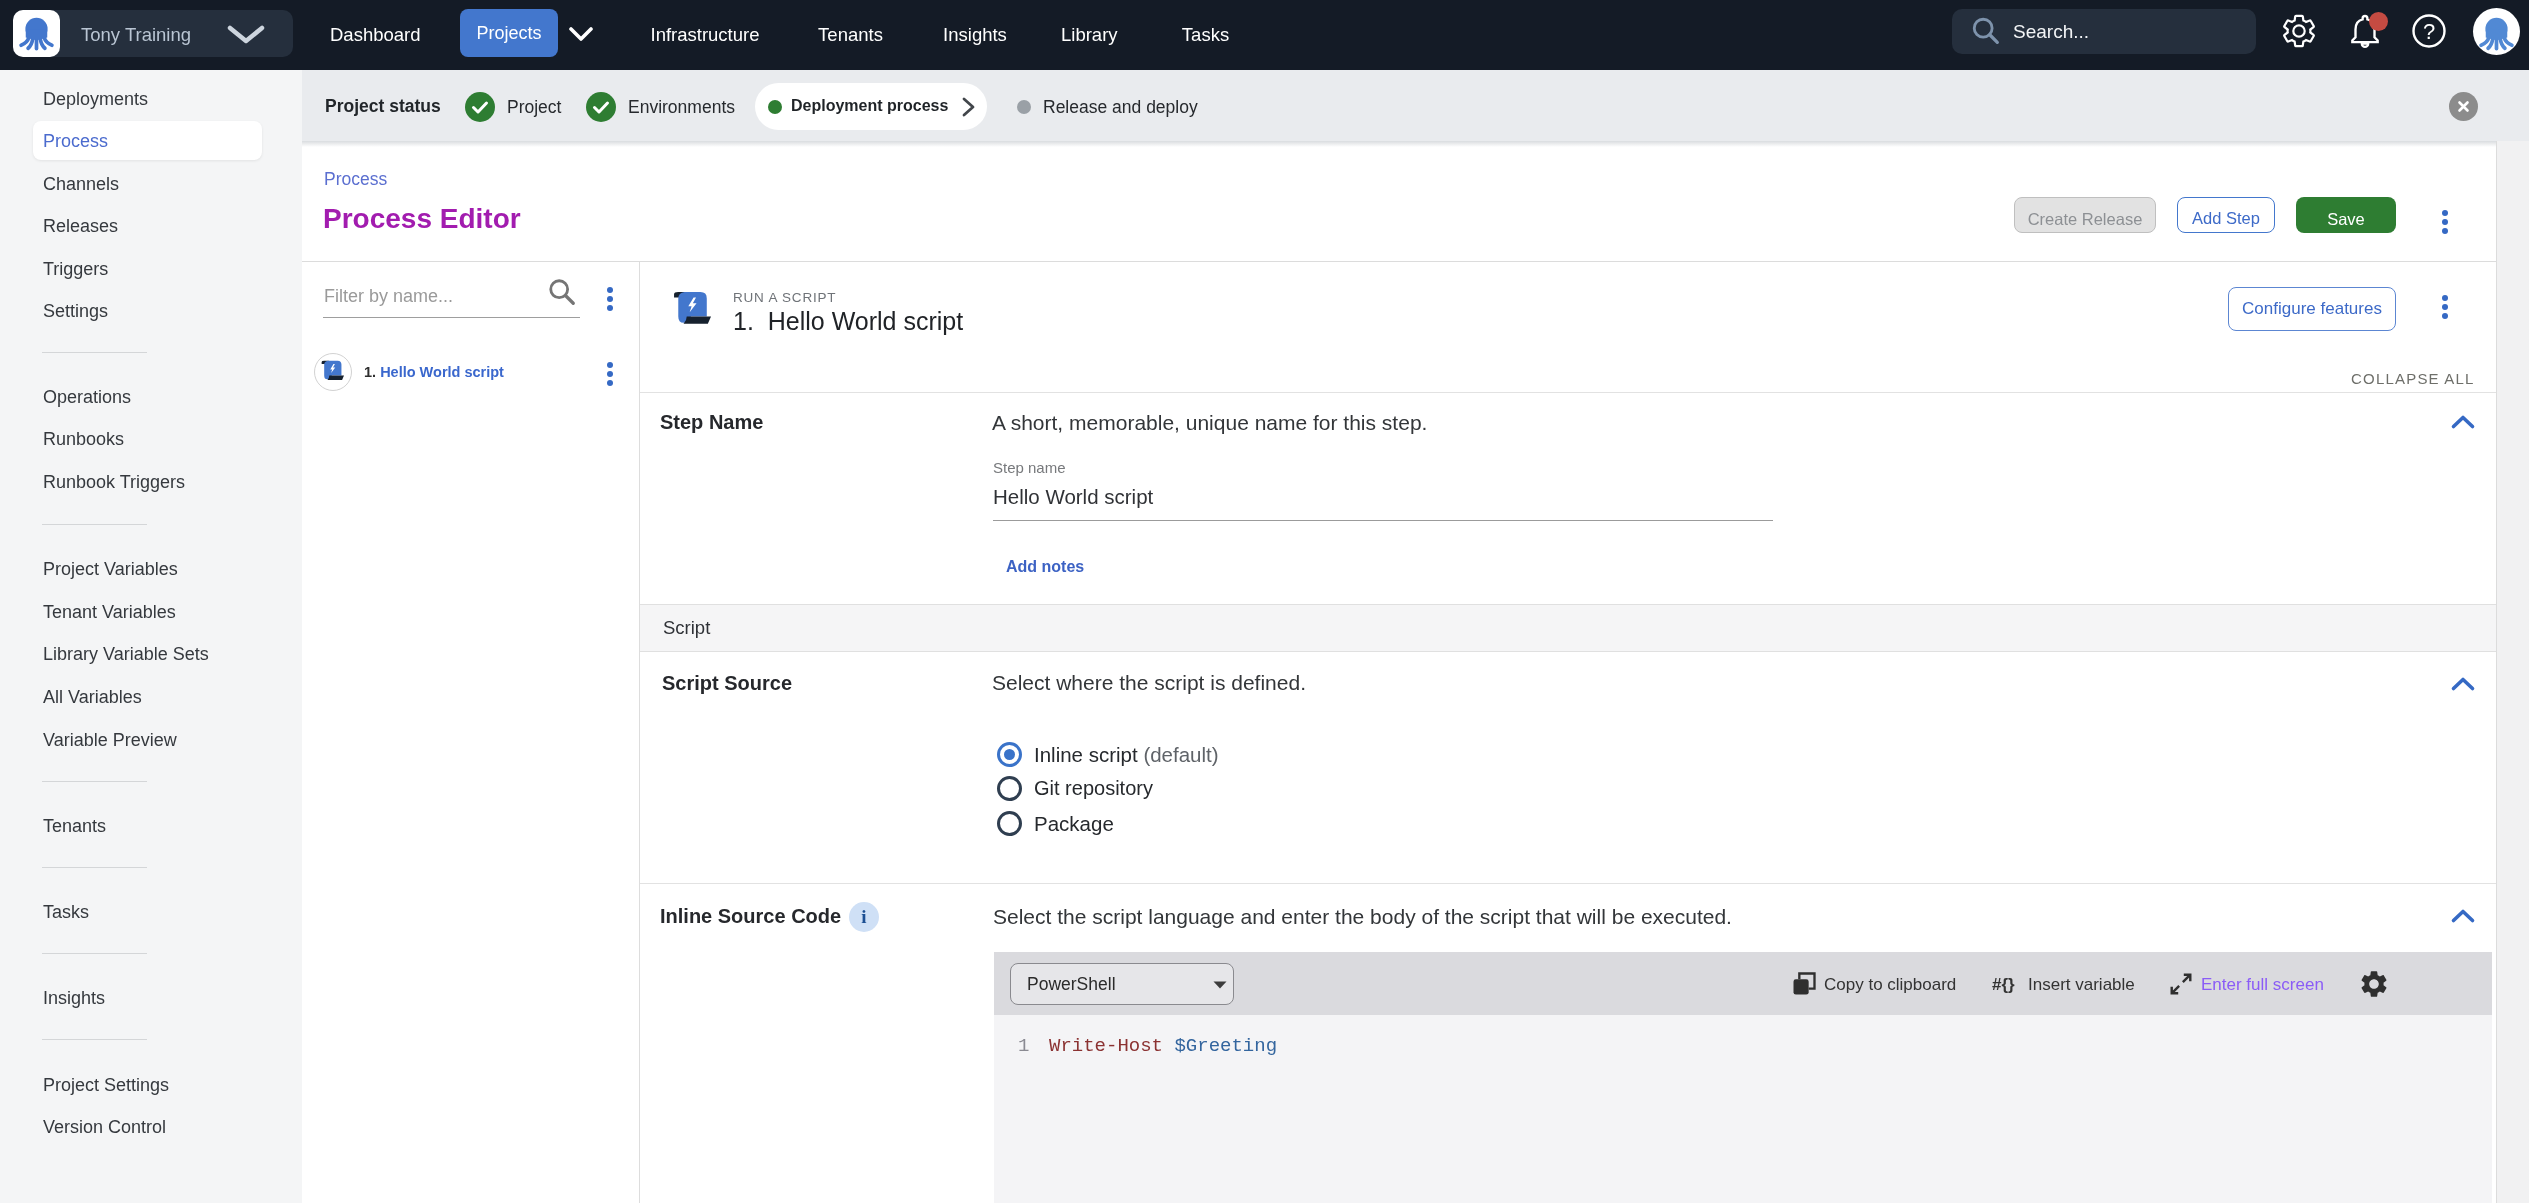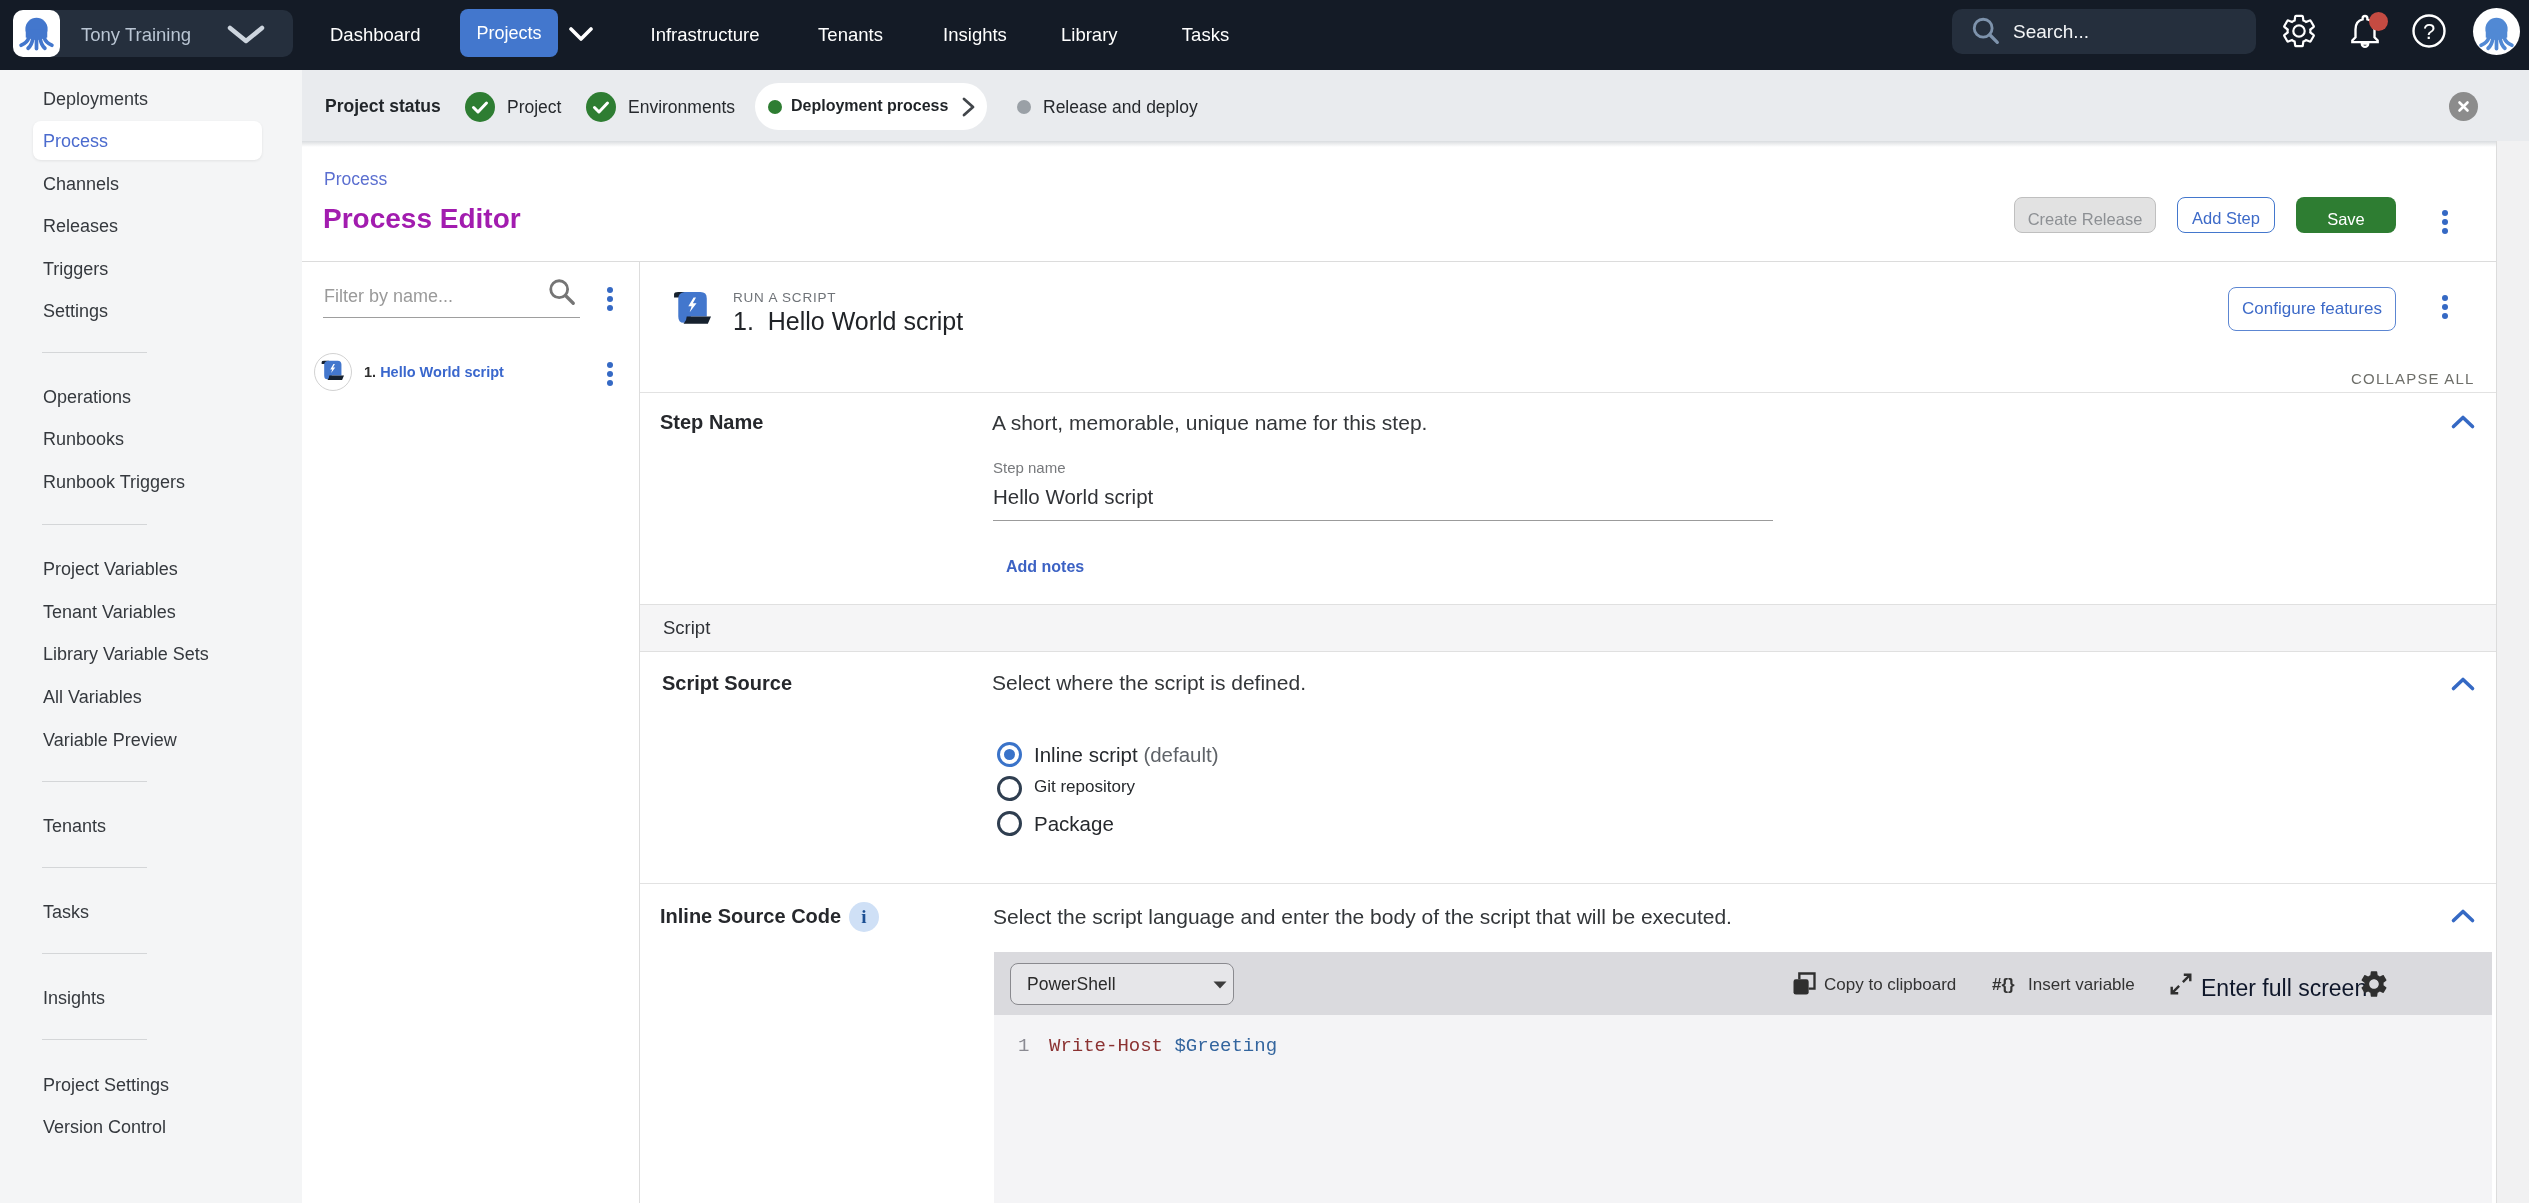--- a/index.html
+++ b/index.html
@@ -233,21 +233,21 @@
   <div class="lbl" style="left:22px; top:409px;">Script Source</div>
   <div class="desc" style="left:352px; top:408px;">Select where the script is defined.</div>
   <svg class="abs" style="left:1810px; top:412px;" width="26" height="18" viewBox="0 0 26 18">
       <path d="M3.5 13.5 L13 4.5 L22.5 13.5" fill="none" stroke="#3569c4" stroke-width="3.6" stroke-linecap="round" stroke-linejoin="round"></path>
     </svg>
   <div class="abs" style="left:357px; top:479px; width:25px; height:25px; border:3px solid #3a73c9; border-radius:50%;">
       <div style="position:absolute; left:4px; top:4px; width:11px; height:11px; border-radius:50%; background:#3a73c9;"></div>
     </div>
   <div class="abs" style="left:394px; top:480px; font-size:20.5px; color:#26292d; white-space:nowrap;">Inline script <span style="color:#5f6368;">(default)</span></div>
   <div class="abs" style="left:357px; top:513px; width:25px; height:25px; border:3px solid #2f3e50; border-radius:50%;"></div>
-  <div class="abs" style="left:394px; top:514px; font-size:17px; color:#26292d;">Git repository</div>
+  <div class="abs" style="left:394px; top:514px; font-size:20px; color:#26292d;">Git repository</div>
   <div class="abs" style="left:357px; top:548px; width:25px; height:25px; border:3px solid #2f3e50; border-radius:50%;"></div>
   <div class="abs" style="left:394px; top:549px; font-size:20.5px; color:#26292d;">Package</div>
   <div class="secline" style="top:620px;"></div>
 
   <div class="lbl" style="left:20px; top:642px;">Inline Source Code</div>
   <div class="abs" style="left:209px; top:639px; width:30px; height:30px; border-radius:50%; background:#cfe0f6; color:#1c4f93; font-size:19px; text-align:center; line-height:30px; font-weight:bold; font-family:'Liberation Serif',serif;">i</div>
   <div class="desc" style="left:353px; top:642px;">Select the script language and enter the body of the script that will be executed.</div>
   <svg class="abs" style="left:1810px; top:644px;" width="26" height="18" viewBox="0 0 26 18">
       <path d="M3.5 13.5 L13 4.5 L22.5 13.5" fill="none" stroke="#3569c4" stroke-width="3.6" stroke-linecap="round" stroke-linejoin="round"></path>
     </svg>
@@ -261,21 +261,21 @@
   <svg class="abs" style="left:1150px; top:707px;" width="28" height="28" viewBox="0 0 24 24">
       <path fill="none" stroke="#2f2f2f" stroke-width="2" d="M8 8 L8 3 L21 3 L21 16 L16 16"></path>
       <rect x="3" y="8" width="13" height="13" rx="2" fill="#2f2f2f"></rect>
     </svg>
   <div class="abs" style="left:1184px; top:712px; font-size:17px; color:#333;">Copy to clipboard</div>
   <div class="abs" style="left:1352px; top:712px; font-size:17px; color:#333; font-weight:bold;">#{}</div>
   <div class="abs" style="left:1388px; top:712px; font-size:17px; color:#333;">Insert variable</div>
   <svg class="abs" style="left:1528px; top:708px;" width="26" height="26" viewBox="0 0 28 28">
       <path d="M17 4 L24 4 L24 11 M24 4 L16 12 M11 24 L4 24 L4 17 M4 24 L12 16" fill="none" stroke="#2f2f2f" stroke-width="2.6"></path>
     </svg>
-  <div class="abs" style="left:1561px; top:712px; font-size:23px; color:#0f172a;">Enter full screen</div>
+  <div class="abs" style="left:1561px; top:712px; font-size:17px; color:#8b5cf6;">Enter full screen</div>
   <svg class="abs" style="left:1718px; top:705px;" width="32" height="32" viewBox="0 0 24 24">
       <path fill="#2f2f2f" d="M19.14,12.94c0.04-0.3,0.06-0.61,0.06-0.94c0-0.32-0.02-0.64-0.07-0.94l2.03-1.58c0.18-0.14,0.23-0.41,0.12-0.61 l-1.92-3.32c-0.12-0.22-0.37-0.29-0.59-0.22l-2.39,0.96c-0.5-0.38-1.03-0.7-1.62-0.94L14.4,2.81c-0.04-0.24-0.24-0.41-0.48-0.41 h-3.84c-0.24,0-0.43,0.17-0.47,0.41L9.25,5.35C8.66,5.59,8.12,5.92,7.63,6.29L5.24,5.33c-0.22-0.08-0.47,0-0.59,0.22L2.74,8.87 C2.62,9.08,2.66,9.34,2.86,9.48l2.03,1.58C4.84,11.36,4.8,11.69,4.8,12s0.02,0.64,0.07,0.94l-2.03,1.58 c-0.18,0.14-0.23,0.41-0.12,0.61l1.92,3.32c0.12,0.22,0.37,0.29,0.59,0.22l2.39-0.96c0.5,0.38,1.03,0.7,1.62,0.94l0.36,2.54 c0.05,0.24,0.24,0.41,0.48,0.41h3.84c0.24,0,0.44-0.17,0.47-0.41l0.36-2.54c0.59-0.24,1.13-0.56,1.62-0.94l2.39,0.96 c0.22,0.08,0.47,0,0.59-0.22l1.92-3.32c0.12-0.22,0.07-0.47-0.12-0.61L19.14,12.94z M12,15.6c-1.98,0-3.6-1.62-3.6-3.6 s1.62-3.6,3.6-3.6s3.6,1.62,3.6,3.6S13.98,15.6,12,15.6z"></path>
     </svg>
   <div class="abs" style="left:354px; top:752px; width:1498px; height:188px; background:#f4f4f6;"></div>
   <div class="abs" style="left:378px; top:772px; font-size:19px; color:#8a8a92; font-family:'Liberation Mono',monospace;">1</div>
   <div class="abs" style="left:409px; top:772px; font-size:19px; font-family:'Liberation Mono',monospace; white-space:pre;"><span style="color:#8b3232;">Write-Host</span> <span style="color:#33659e;">$Greeting</span></div>
 </div>
 <div id="rightgutter"></div>
 
 </body></html>

